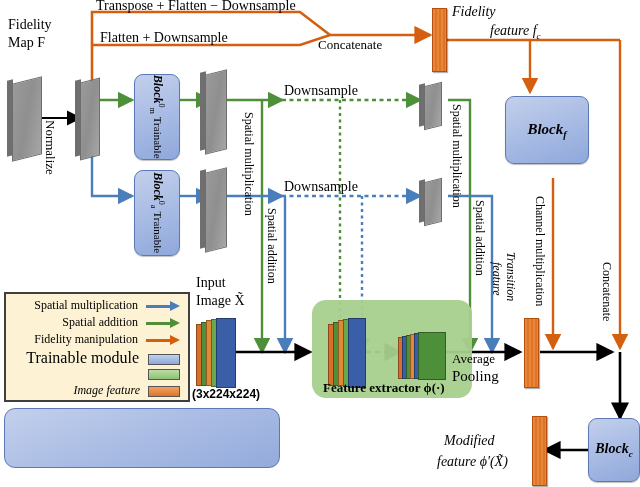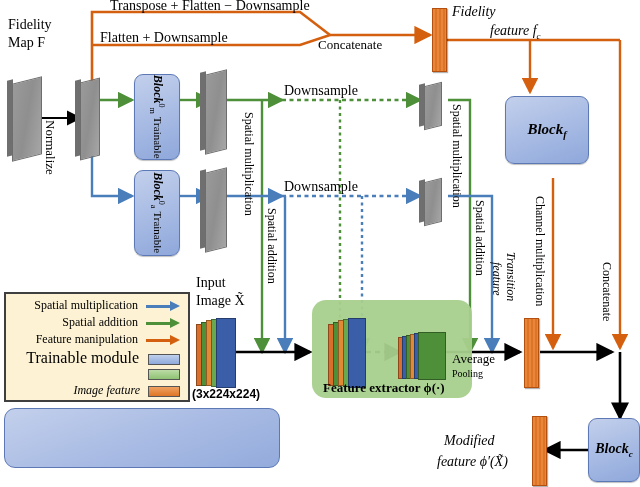--- a/index.html
+++ b/index.html
@@ -206,21 +206,21 @@
     <span style="left:12px;width:4px;height:43px;top:2px;background:#e08a36;"></span>
     <span style="left:16px;width:4px;height:44px;top:1px;background:#3a5fa8;"></span>
     <span style="left:20px;width:26px;height:46px;top:0;background:#4e8f3a;"></span>
   </div>
 
   <div class="lbl" style="left:8px;top:18px;font-size:14px;">Fidelity</div>
   <div class="lbl" style="left:8px;top:36px;font-size:14px;">Map F</div>
 
   <div class="vrot" style="left:58px;top:120px;font-size:13px;">Normalize</div>
 
-  <div class="lbl" style="left:110px;top:-1px;font-size:14px;">Transpose  + Flatten − Downsample</div>
+  <div class="lbl" style="left:96px;top:-1px;font-size:14px;">Transpose  + Flatten − Downsample</div>
   <div class="lbl" style="left:100px;top:31px;font-size:14px;">Flatten + Downsample</div>
   <div class="lbl" style="left:318px;top:38px;font-size:13px;">Concatenate</div>
 
   <div class="lbl ital" style="left:452px;top:5px;font-size:14px;">Fidelity</div>
   <div class="lbl ital" style="left:452px;top:24px;font-size:14px;margin-left:38px;">
     <span>feature f</span><sub style="font-size:9px;">c</sub>
   </div>
 
   <div class="lbl" style="left:284px;top:84px;font-size:14px;">Downsample</div>
   <div class="lbl" style="left:284px;top:180px;font-size:14px;">Downsample</div>
@@ -234,40 +234,40 @@
   <div class="vrot" style="left:614px;top:262px;font-size:12px;">Concatenate</div>
 
   <div class="vrot ital" style="left:518px;top:252px;font-size:12px;">Transition</div>
   <div class="vrot ital" style="left:504px;top:262px;font-size:12px;">feature</div>
 
   <div class="lbl" style="left:196px;top:276px;font-size:14px;">Input</div>
   <div class="lbl" style="left:196px;top:294px;font-size:14px;">Image X̃</div>
   <div class="lbl bold" style="left:192px;top:388px;font-size:12px;font-family:'Liberation Sans',sans-serif;">(3x224x224)</div>
 
   <div class="lbl" style="left:452px;top:352px;font-size:13px;">Average</div>
-  <div class="lbl" style="left:452px;top:369px;font-size:10px;">Pooling</div>
+  <div class="lbl" style="left:452px;top:369px;font-size:15px;">Pooling</div>
 
   <div class="lbl bold" style="left:323px;top:381px;font-size:13px;">Feature extractor ϕ(·)</div>
 
   <div class="lbl ital" style="left:444px;top:434px;font-size:14px;">Modified</div>
   <div class="lbl ital" style="left:437px;top:455px;font-size:14px;">feature ϕ′(X̃)</div>
 
   <div class="legend" style="left:4px;top:292px;width:182px;height:106px;">
     <div class="row" style="top:4px;font-size:12px;">
       <span>Spatial multiplication</span>
       <span class="arrowglyph">
         <i style="background:#4a7ebb;"></i><b style="border-left:10px solid #4a7ebb;"></b></span>
     </div>
     <div class="row" style="top:21px;font-size:12px;">
       <span>Spatial addition</span>
       <span class="arrowglyph">
         <i style="background:#4e8f3a;"></i><b style="border-left:10px solid #4e8f3a;"></b></span>
     </div>
     <div class="row" style="top:38px;font-size:12px;">
-      <span>Feature manipulation</span>
+      <span>Fidelity manipulation</span>
       <span class="arrowglyph">
         <i style="background:#d4600f;"></i><b style="border-left:10px solid #d4600f;"></b></span>
     </div>
     <div class="row" style="top:55px;font-size:16px;">
       <span>Trainable module</span>
       <span class="swatch sw-blue"></span>
     </div>
     <div class="row" style="top:72px;font-size:12px;">
       <span class="swatch sw-green"></span>
     </div>

